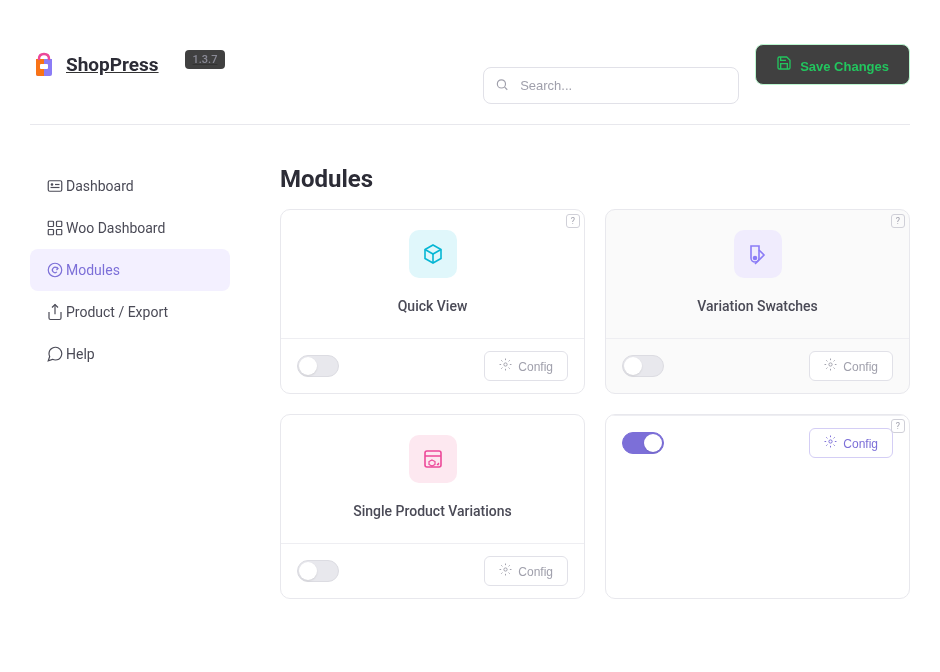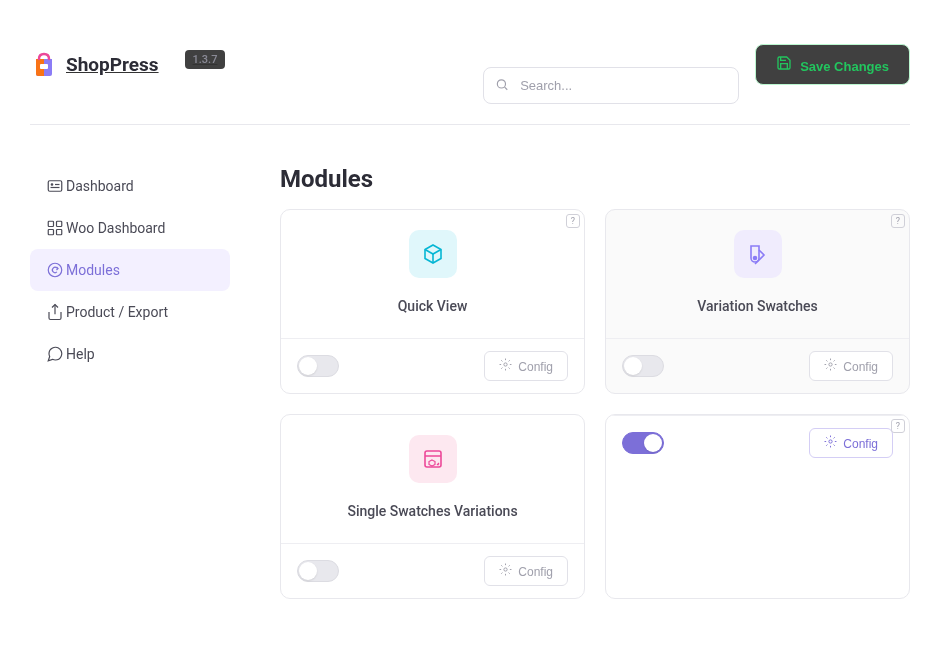--- a/index.html
+++ b/index.html
@@ -445,21 +445,21 @@
         <div class="module-card">
           <div class="module-body">
             <div class="module-icon-wrapper pink">
               <svg width="24" height="24" viewBox="0 0 24 24" fill="none" stroke="#ec4899" stroke-width="1.6">
                 <rect x="4" y="4" width="16" height="16" rx="2"></rect>
                 <line x1="4" y1="9" x2="20" y2="9"></line>
                 <path d="M11 13 l3 1.5 l0 3 l-3 1.5 l-3 -1.5 l0 -3 Z" stroke-width="1.2"></path>
                 <path d="M16 18 l2 -2 m0 2 l-1 -1" stroke-width="1.2"></path>
               </svg>
             </div>
-            <div class="module-title">Single Swatches Variations</div>
+            <div class="module-title">Single Product Variations</div>
           </div>
           <div class="module-footer">
             <div class="toggle">
               <div class="toggle-knob"></div>
             </div>
             <button class="config-button">
               <span>
                 <svg width="13" height="13" viewBox="0 0 24 24" fill="none" stroke="currentColor" stroke-width="1.8">
                   <circle cx="12" cy="12" r="3"></circle>
                   <path d="M12 1v3m0 16v3M4.2 4.2l2.1 2.1m11.4 11.4l2.1 2.1M1 12h3m16 0h3M4.2 19.8l2.1-2.1m11.4-11.4l2.1-2.1"></path>

